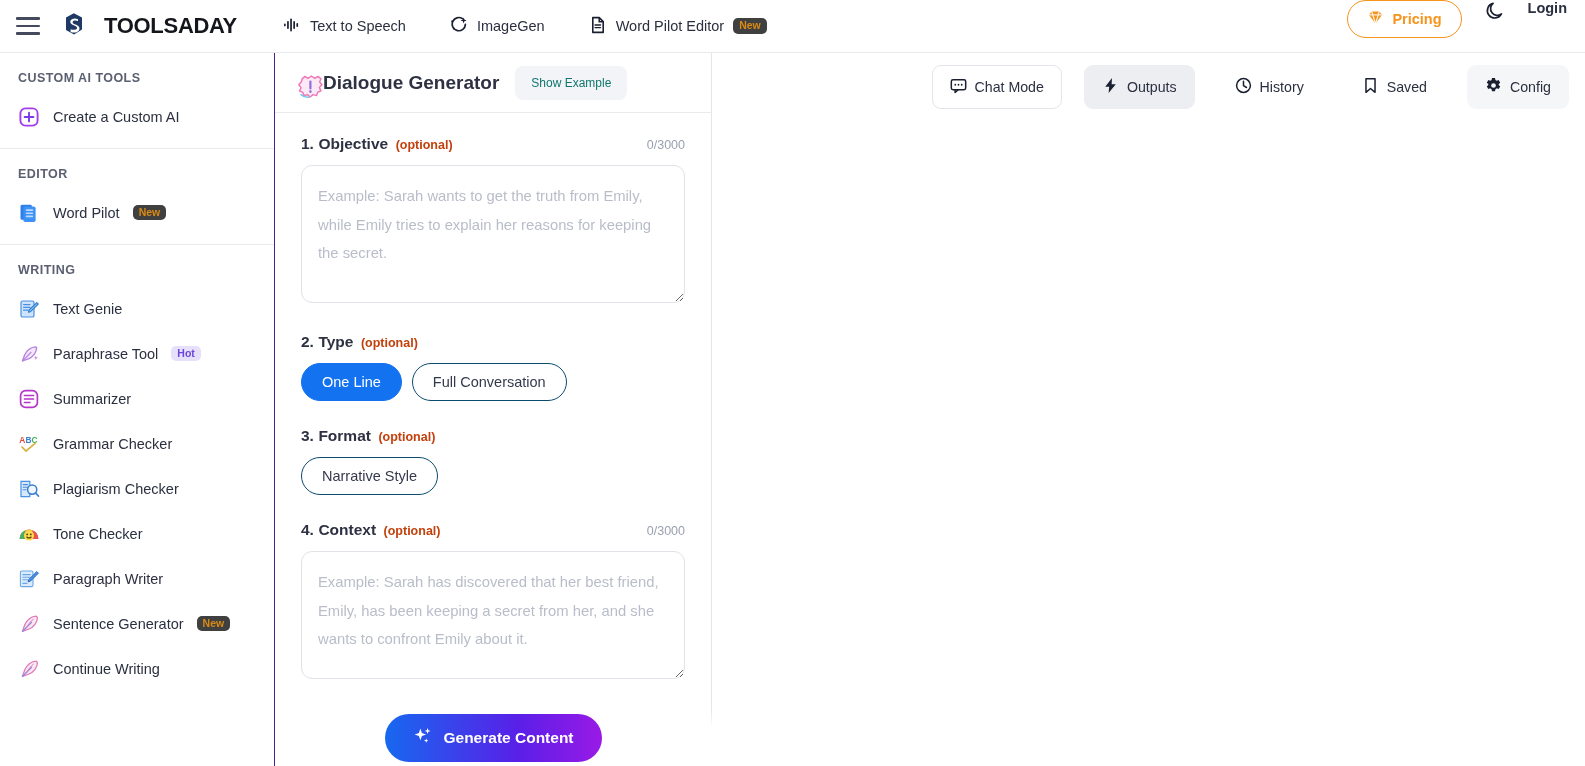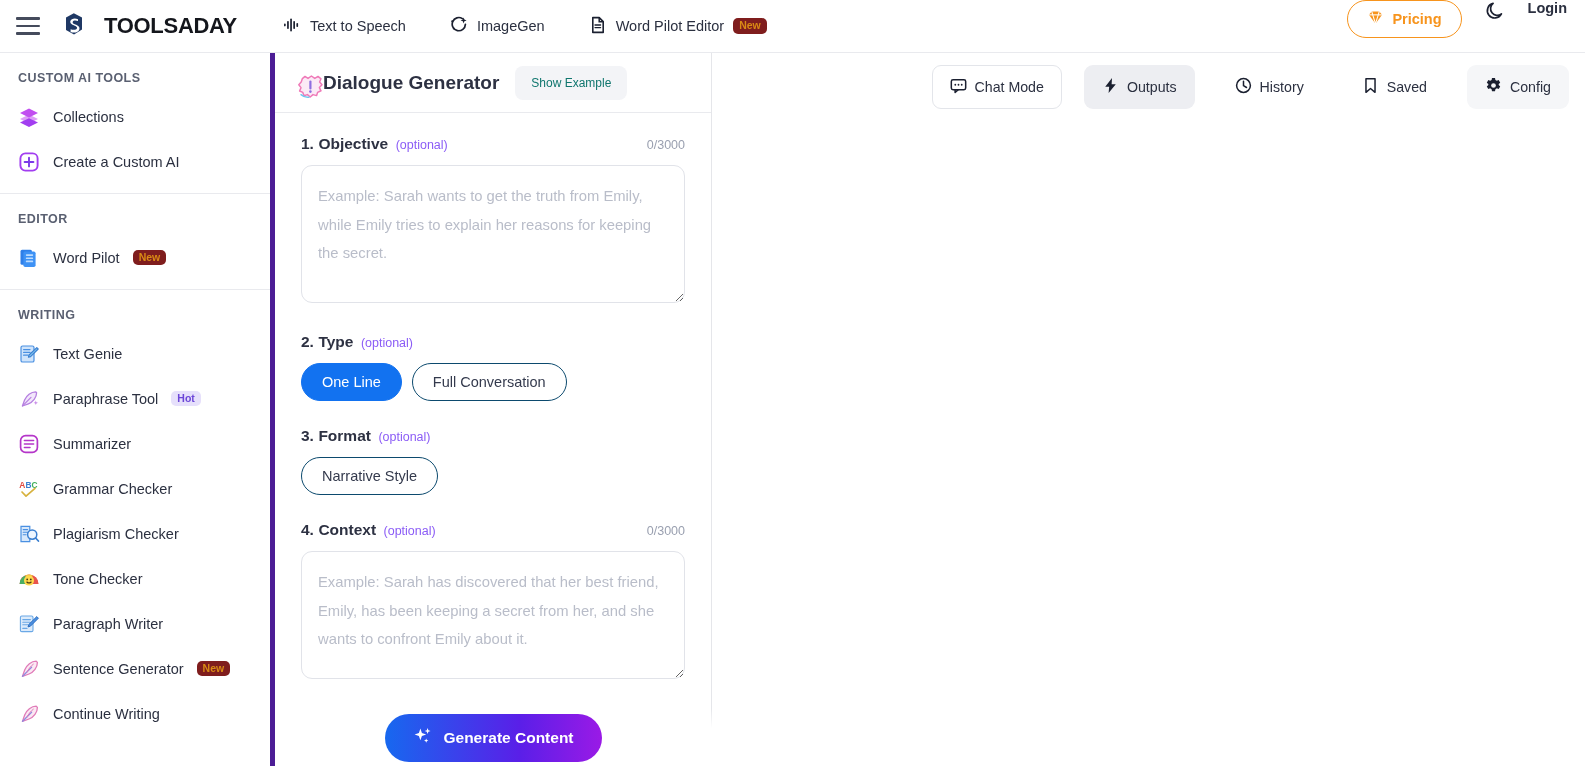--- a/index.html
+++ b/index.html
@@ -35,42 +35,42 @@
 
   .topnav { display: flex; align-items: center; margin-left: 46px; gap: 44px; }
   .topnav-item {
     display: flex; align-items: center; gap: 9px;
     font-size: 14.5px; color: #2b3040; cursor: pointer; white-space: nowrap;
   }
   .badge {
     font-size: 10.5px; font-weight: bold; padding: 2px 6px 3px;
     border-radius: 5px; line-height: 1;
   }
-  .badge-new { background: #7f1d1d; color: #d98a15; }
+  .badge-new { background: #404040; color: #d98a15; }
   .badge-hot { background: #e6e0fb; color: #6c46d8; }
 
   #topright {
     position: absolute; right: 18px; top: 0; height: 41px;
     display: flex; align-items: flex-start; gap: 22px;
   }
   #pricing-btn {
     display: flex; align-items: center; gap: 8px;
     border: 1.6px solid #f7941d; color: #f7941d;
     border-radius: 22px; padding: 8px 19px;
     font-size: 14.5px; font-weight: bold; cursor: pointer; background: #fff;
   }
   #dark-toggle { cursor: pointer; display: flex; align-items: center; }
   #login-link { font-size: 14.5px; font-weight: bold; color: #2b3040; cursor: pointer; }
 
   
   #sidebar {
     position: absolute; top: 53px; left: 0;
     width: 275px; height: 713px;
     background: #ffffff;
-    border-right: 5px solid #4c1d95;
+    border-right: 1px solid #4c1d95;
     overflow: hidden;
   }
   .side-section-title {
     font-size: 12.5px; font-weight: bold; letter-spacing: 0.45px;
     color: #5a6071; text-transform: uppercase;
     padding: 0 18px; margin-top: 18px; margin-bottom: 9px;
   }
   .side-item {
     display: flex; align-items: center; gap: 13px;
     height: 45px; padding: 0 18px; cursor: pointer;
@@ -98,21 +98,21 @@
     padding: 10px 16px; font-size: 12px; color: #0f766e;
     font-family: inherit; cursor: pointer; white-space: nowrap;
   }
   #form-body { padding: 22px 26px 0 26px; height: 653px; overflow: hidden; position: relative; }
 
   .field-head {
     display: flex; align-items: baseline; justify-content: space-between;
     margin-bottom: 12px;
   }
   .field-label { font-size: 15.5px; font-weight: bold; color: #2d3142; }
-  .field-opt { font-size: 12.5px; font-weight: normal; color: #8b5cf6; margin-left: 3px; }
+  .field-opt { font-size: 12.5px; font-weight: bold; color: #c2410c; margin-left: 3px; }
   .field-count { font-size: 12.5px; color: #9aa0b0; }
 
   .ta {
     width: 100%; border: 1px solid #e1e3e9; border-radius: 11px;
     background: #fff; font-family: inherit; font-size: 14.8px;
     color: #2b3040; padding: 16px; resize: vertical;
     line-height: 1.93; outline: none;
   }
   .ta::placeholder { color: #b9bdc9; }
   #objective-input { height: 138px; }
@@ -252,30 +252,20 @@
     </div>
 
     <div id="login-link">Login</div>
   </div>
 </div>
 
 <div id="sidebar">
 
   <div class="side-section-title">CUSTOM AI TOOLS</div>
 
-  <div class="side-item">
-    <span class="ico">
-      <svg width="22" height="22" viewBox="0 0 22 22">
-        <path d="M11 2.6 L20 7 L11 11.4 L2 7 Z" fill="#c14ef0"></path>
-        <path d="M11 8.6 L20 13 L11 17.4 L2 13 Z" fill="#c14ef0" opacity="0.55"></path>
-        <path d="M11 12.2 L20 16.6 L11 21 L2 16.6 Z" fill="#a23ef0"></path>
-      </svg>
-    </span>
-    <span class="side-label">Collections</span>
-  </div>
 
   <div class="side-item">
     <span class="ico">
       <svg width="22" height="22" viewBox="0 0 22 22">
         <rect x="2.4" y="2.4" width="17.2" height="17.2" rx="5" fill="none" stroke="#a23ef0" stroke-width="1.9"></rect>
         <g stroke="#7b3ae8" stroke-width="1.9" stroke-linecap="round">
           <line x1="11" y1="6.6" x2="11" y2="15.4"></line>
           <line x1="6.6" y1="11" x2="15.4" y2="11"></line>
         </g>
       </svg>

